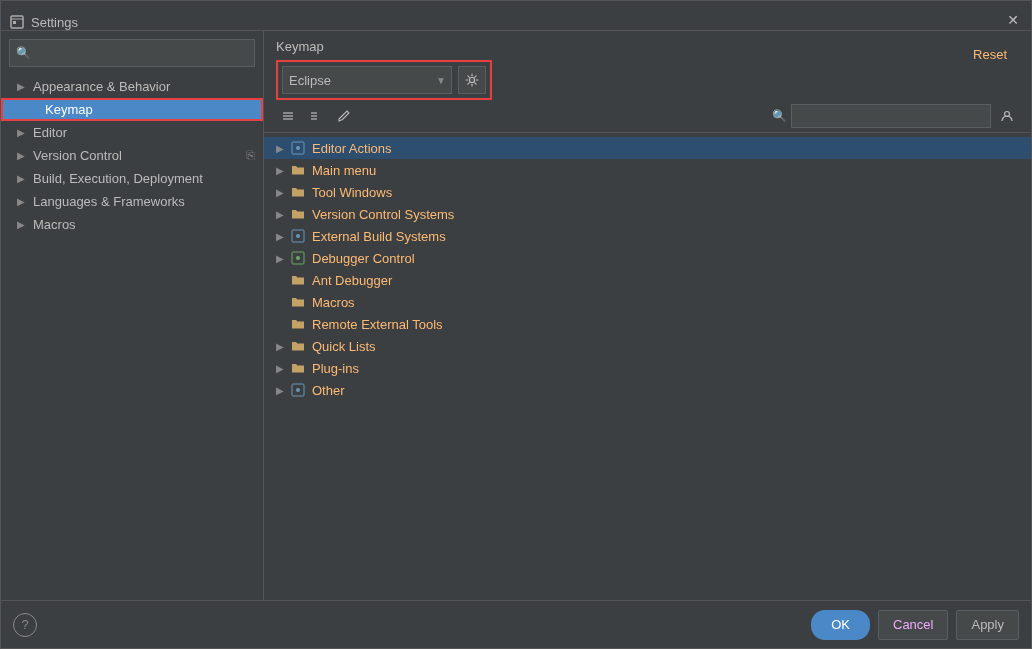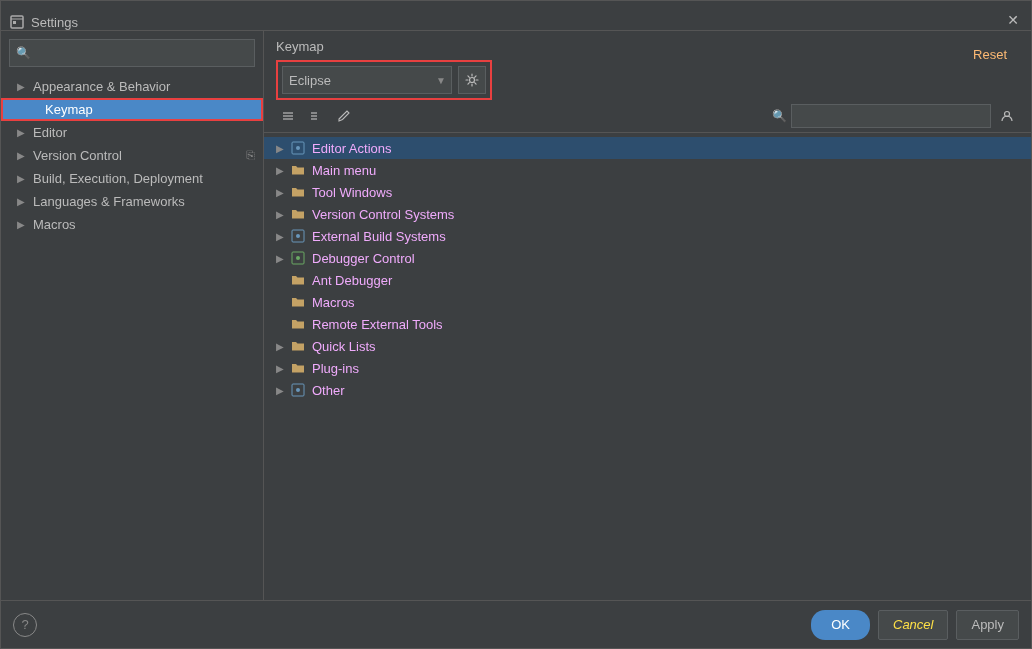--- a/index.html
+++ b/index.html
@@ -271,21 +271,21 @@
       width: 16px;
       height: 16px;
       margin-right: 6px;
       flex-shrink: 0;
       display: flex;
       align-items: center;
       justify-content: center;
       font-size: 11px;
     }
     .folder-icon { color: #c4a265; }
-    .tree-item-label { color: #f0abfc; }
+    .tree-item-label { color: #fdba74; }
 
     
     .bottom-bar {
       height: 48px;
       background: #3c3f41;
       border-top: 1px solid #555;
       display: flex;
       align-items: center;
       padding: 0 12px;
       flex-shrink: 0;
@@ -314,27 +314,26 @@
       color: white;
       height: 30px;
       padding: 0 20px;
       cursor: pointer;
       font-size: 13px;
       border-radius: 14px;
     }
     .btn-cancel {
       background: #45494a;
       border: 1px solid #5a5e60;
-      color: #fde047;
+      color: #f0abfc;
       height: 30px;
       padding: 0 14px;
       cursor: pointer;
       font-size: 13px;
       border-radius: 2px;
-      font-style: italic;
     }
     .btn-apply {
       background: #45494a;
       border: 1px solid #5a5e60;
       color: #bbbbbb;
       height: 30px;
       padding: 0 14px;
       cursor: pointer;
       font-size: 13px;
       border-radius: 2px;

